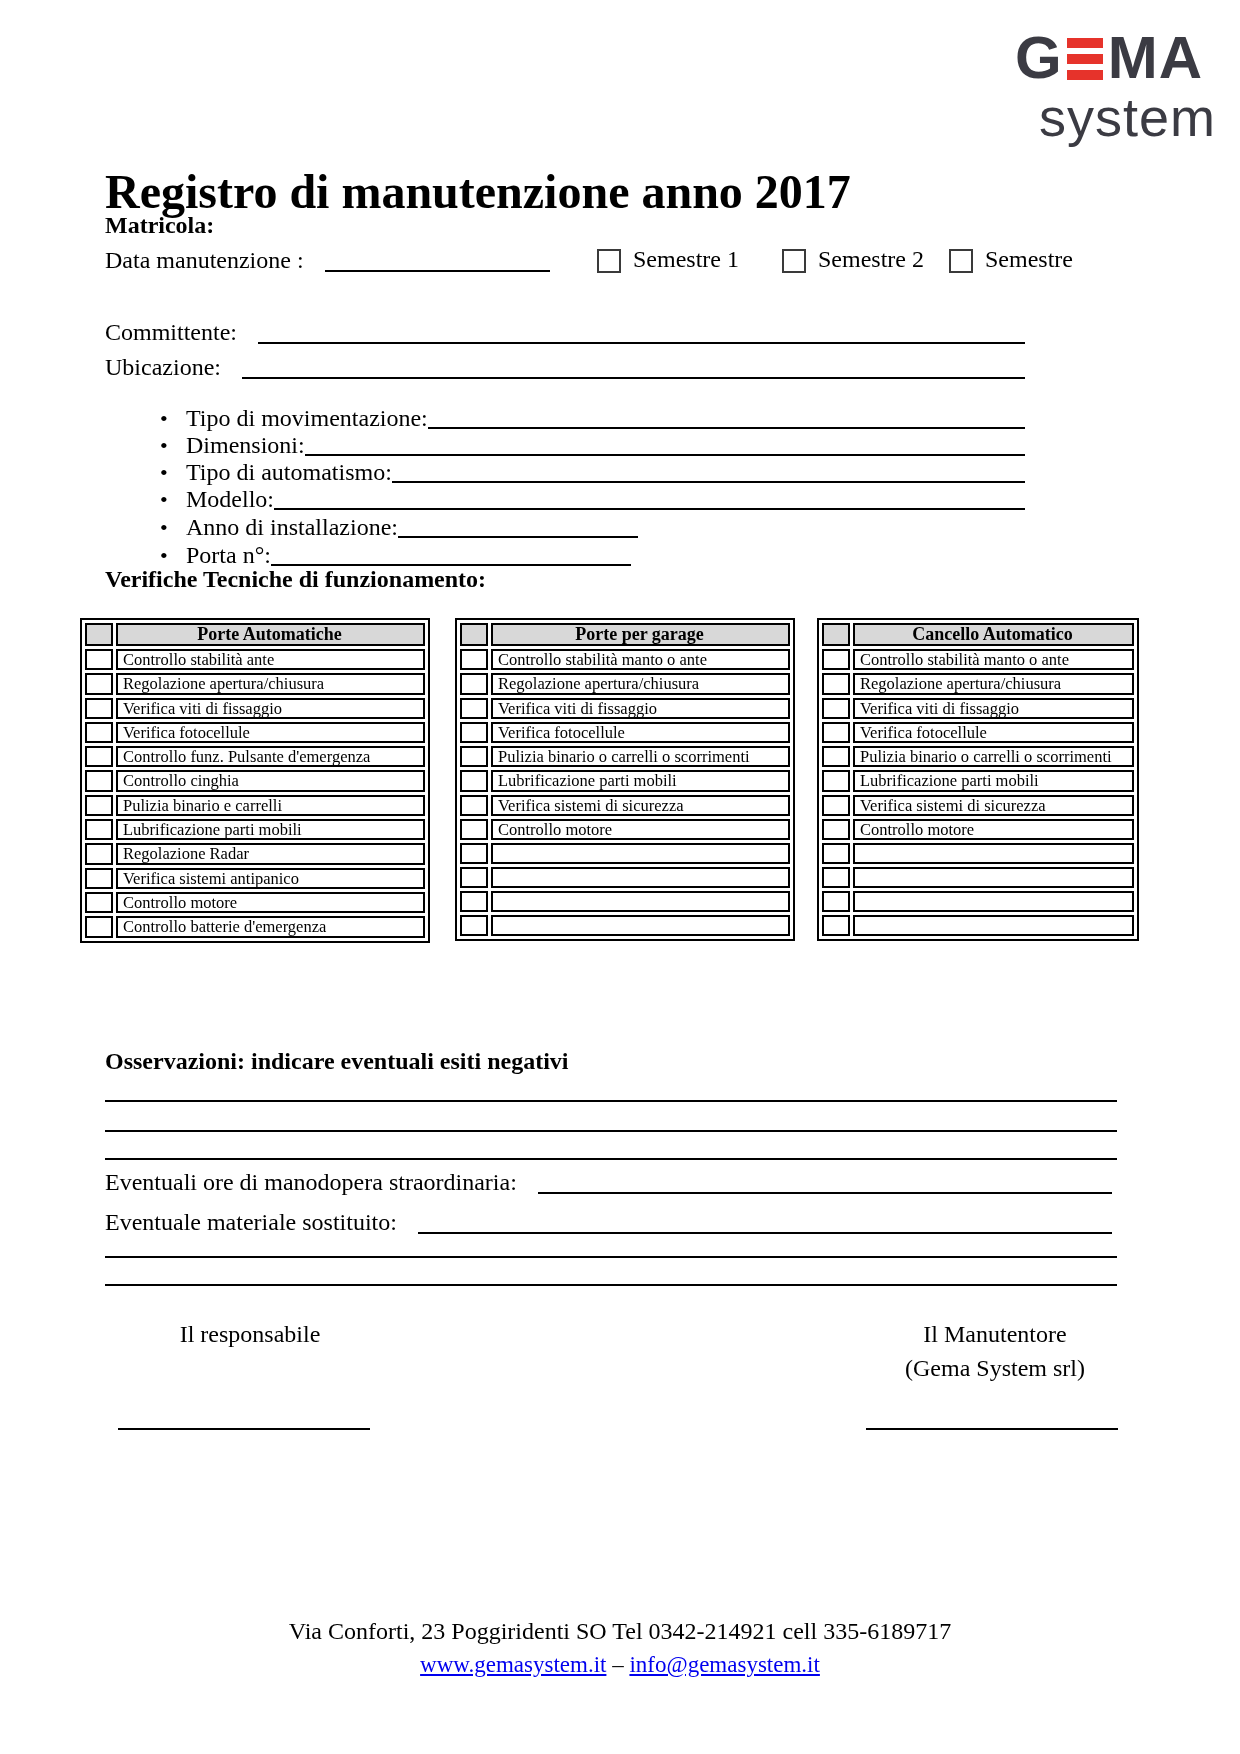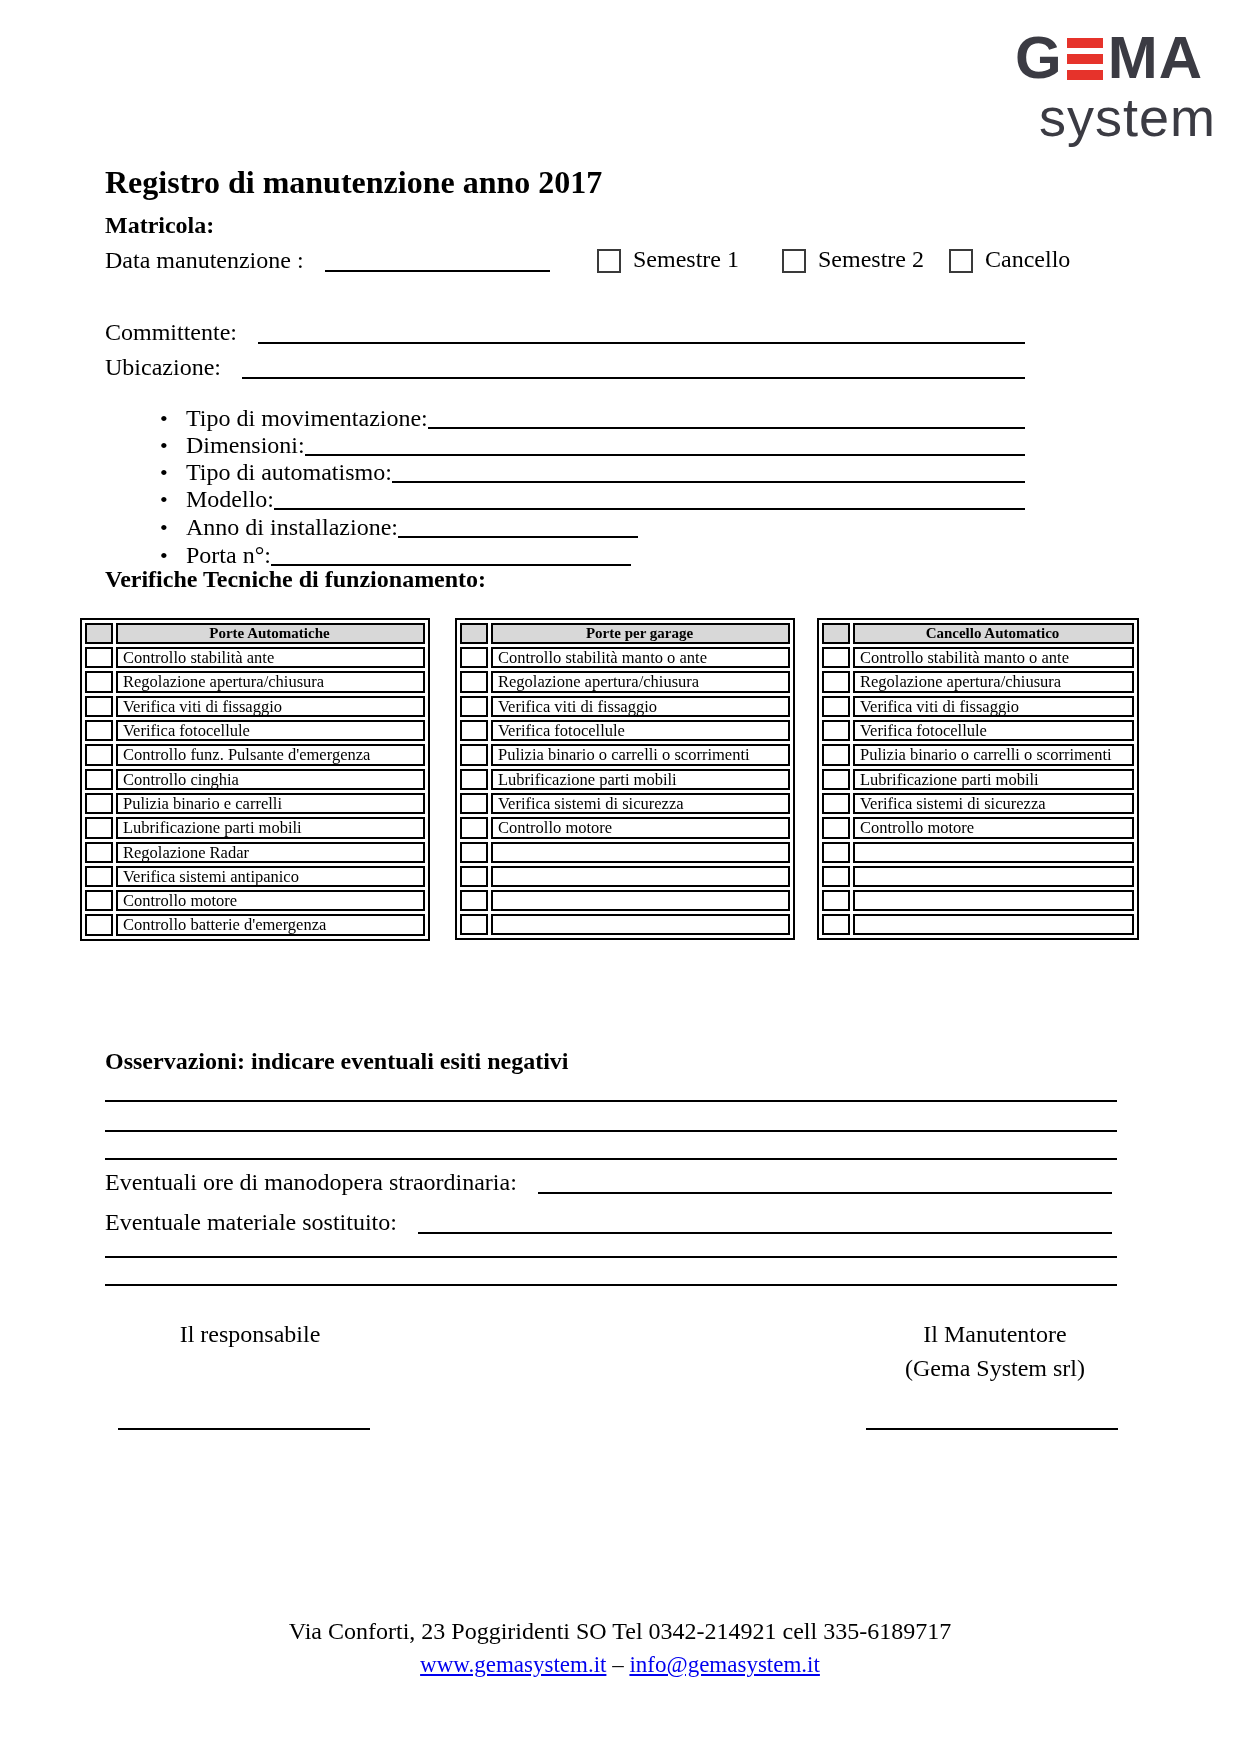--- a/index.html
+++ b/index.html
@@ -8,21 +8,21 @@
   .abs{position:absolute;}
 
   
   .logo{position:absolute;top:28px;left:1015px;width:210px;font-family:"Liberation Sans", sans-serif;color:#3b3b43;}
   .logo-top{display:flex;align-items:center;font-size:60px;font-weight:700;line-height:1;letter-spacing:1px;}
   .logo-e{display:inline-flex;flex-direction:column;justify-content:space-between;width:36px;height:42px;margin:2px 5px 0 4px;}
   .logo-e i{display:block;height:10px;background:#e6332b;}
   .logo-bottom{font-size:54px;font-weight:400;line-height:1;letter-spacing:1px;margin:2px 0 0 24px;}
 
   
-  .title{top:164px;left:105px;font-size:32px;font-weight:bold;line-height:1.15;}
+  .title{top:164px;left:105px;font-size:48px;font-weight:bold;line-height:1.15;}
   .matricola{top:212px;left:105px;font-size:24px;font-weight:bold;}
   .h-bold{font-size:24px;font-weight:bold;}
   .body-row{display:flex;align-items:flex-end;font-size:24px;line-height:1.25;white-space:nowrap;gap:21px;}
   .line{flex:1;border-bottom:2px solid #000;height:1.1em;margin-bottom:3px;}
   .line.fixed{flex:none;}
 
   
   .date-row{top:244px;left:105px;width:980px;}
   .opt{position:absolute;top:0;display:flex;align-items:center;gap:12px;font-size:24px;}
   .cbx{width:20px;height:20px;border:2px solid #3a3a3a;background:#fff;margin-top:3px;flex:none;}
@@ -31,21 +31,21 @@
   .bullet-row{display:flex;align-items:flex-end;font-size:24px;line-height:1.2;white-space:nowrap;}
   .dot{width:26px;flex:none;font-size:22px;}
   .bullet-row .lab{margin-right:0;}
 
   
   table.vt{position:absolute;top:618px;border-collapse:separate;border-spacing:3px;
            border:2px solid #000;table-layout:fixed;background:#fff;}
   table.vt td{border:2px solid #000;height:17px;font-size:16.5px;line-height:1.05;
               padding:0 2px 0 5px;overflow:hidden;white-space:nowrap;}
   table.vt td.chk{width:24px;padding:0;}
-  table.vt td.hdr{background:#d8d8d8;font-weight:bold;font-size:15px;text-align:center;padding-left:0;}
+  table.vt td.hdr{background:#d8d8d8;font-weight:bold;font-size:18px;text-align:center;padding-left:0;}
 
   
   .hr{position:absolute;border-top:2px solid #000;}
 
   .sig{position:absolute;font-size:24px;text-align:center;line-height:1.4;}
 
   .footer-address{position:absolute;top:1618px;left:0;width:1240px;text-align:center;font-size:24px;}
   .footer-links{position:absolute;top:1652px;left:0;width:1240px;text-align:center;font-size:23px;}
   .link{color:#0000ee;text-decoration:underline;cursor:pointer;margin-top:12px;}
   .sep{color:#111;}
@@ -77,21 +77,21 @@
     <span class="opt" style="left:492px;">
       <span class="cbx"></span>
       <span>Semestre 1</span>
     </span>
     <span class="opt" style="left:677px;">
       <span class="cbx"></span>
       <span>Semestre 2</span>
     </span>
     <span class="opt" style="left:844px;">
       <span class="cbx"></span>
-      <span>Cancello</span>
+      <span>Semestre</span>
     </span>
   </div>
 
   <div class="abs body-row" style="top:316px;left:105px;width:920px;">
     <span>Committente:</span>
     <span class="line"></span>
   </div>
   <div class="abs body-row" style="top:351px;left:105px;width:920px;font-family:Liberation Serif, serif;">
     <span>Ubicazione:</span>
     <span class="line"></span>

